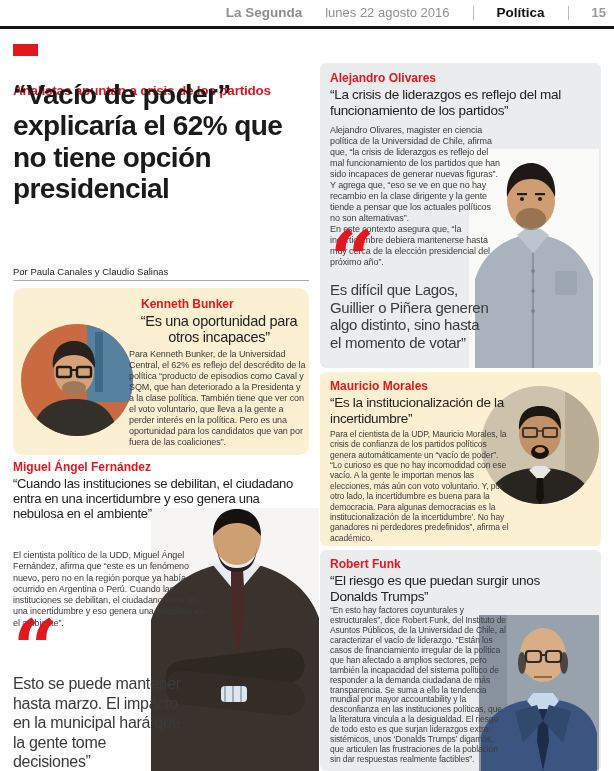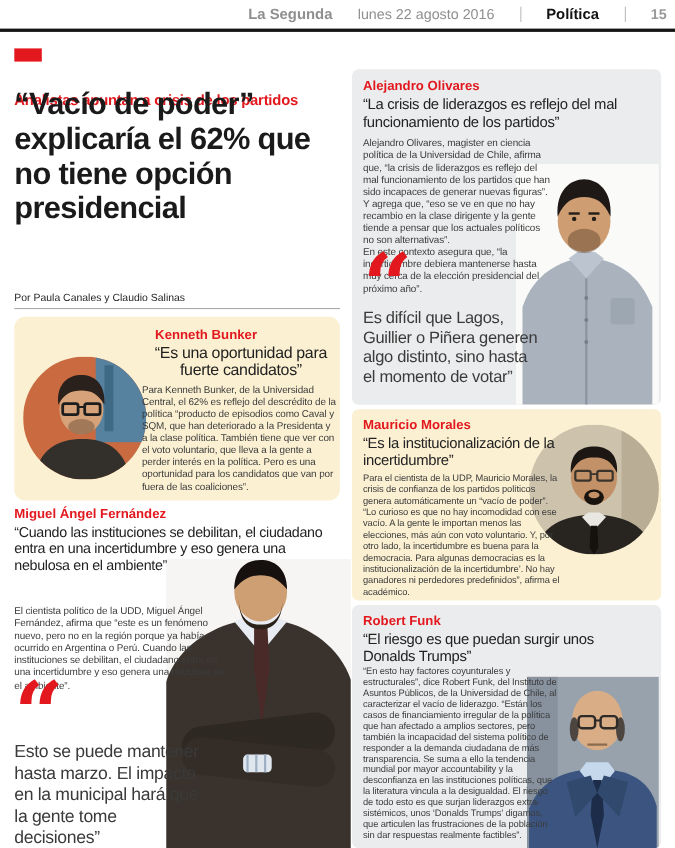--- a/index.html
+++ b/index.html
@@ -111,21 +111,21 @@
         <path d="M10,112 C14,84 32,75 54,75 C76,75 92,84 98,112 Z" fill="#33302c"></path>
         <ellipse cx="53" cy="48" rx="20" ry="23" fill="#d6a279"></ellipse>
         <path d="M32,44 C30,24 42,17 53,17 C64,17 75,24 74,44 C68,34 62,31 53,31 C44,31 37,34 32,44 Z" fill="#2a211c"></path>
         <ellipse cx="53" cy="64" rx="12" ry="7" fill="#6b4f3a" opacity="0.5"></ellipse>
         <rect x="36" y="43" width="14" height="10" rx="2" fill="none" stroke="#1d1d1d" stroke-width="2.5"></rect>
         <rect x="56" y="43" width="14" height="10" rx="2" fill="none" stroke="#1d1d1d" stroke-width="2.5"></rect>
         <line x1="50" y1="46" x2="56" y2="46" stroke="#1d1d1d" stroke-width="2"></line>
       </svg>
     </div>
     <div class="aname bunker-name">Kenneth Bunker</div>
-    <div class="aheading bunker-heading">“Es una oportunidad para fuerte candidatos”</div>
+    <div class="aheading bunker-heading">“Es una oportunidad para otros incapaces”</div>
     <div class="abody bunker-body">Para Kenneth Bunker, de la Universidad Central, el 62% es reflejo del descrédito de la política “producto de episodios como Caval y SQM, que han deteriorado a la Presidenta y a la clase política. También tiene que ver con el voto voluntario, que lleva a la gente a perder interés en la política. Pero es una oportunidad para los candidatos que van por fuera de las coaliciones”.</div>
   </div>
 
   <div class="fernandez-section">
     <div class="fernandez-photo photo-frame">
       <svg viewBox="0 0 168 263" preserveAspectRatio="xMidYMid slice" aria-hidden="true">
         <rect width="168" height="263" fill="#f6f5f3"></rect>
         <path d="M0,263 V112 C10,80 42,62 66,57 L86,84 L106,57 C130,62 158,80 168,110 V263 Z" fill="#3a332d"></path>
         <path d="M62,57 L86,86 L110,57 L98,52 L74,52 Z" fill="#e8ecf2"></path>
         <path d="M80,60 L92,60 L94,100 L87,152 L80,100 Z" fill="#4a2a28"></path>

